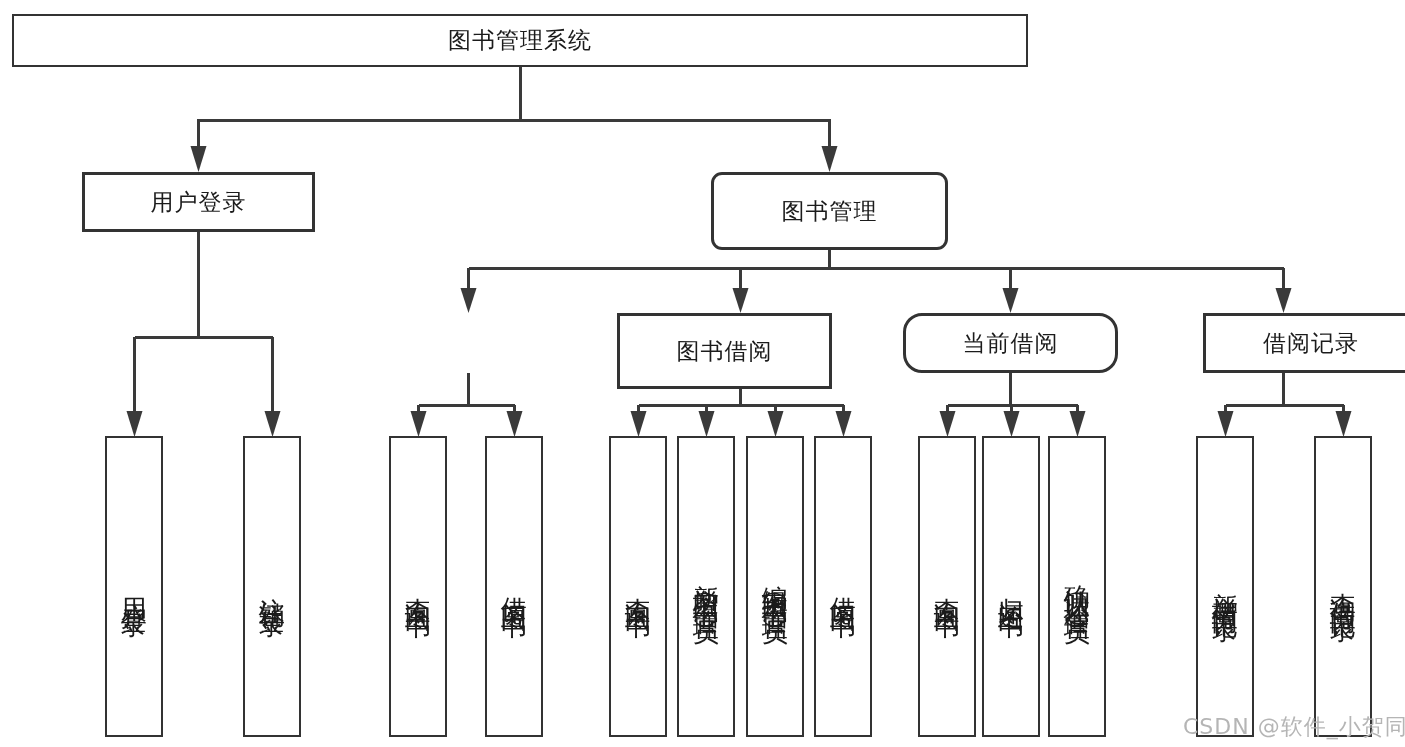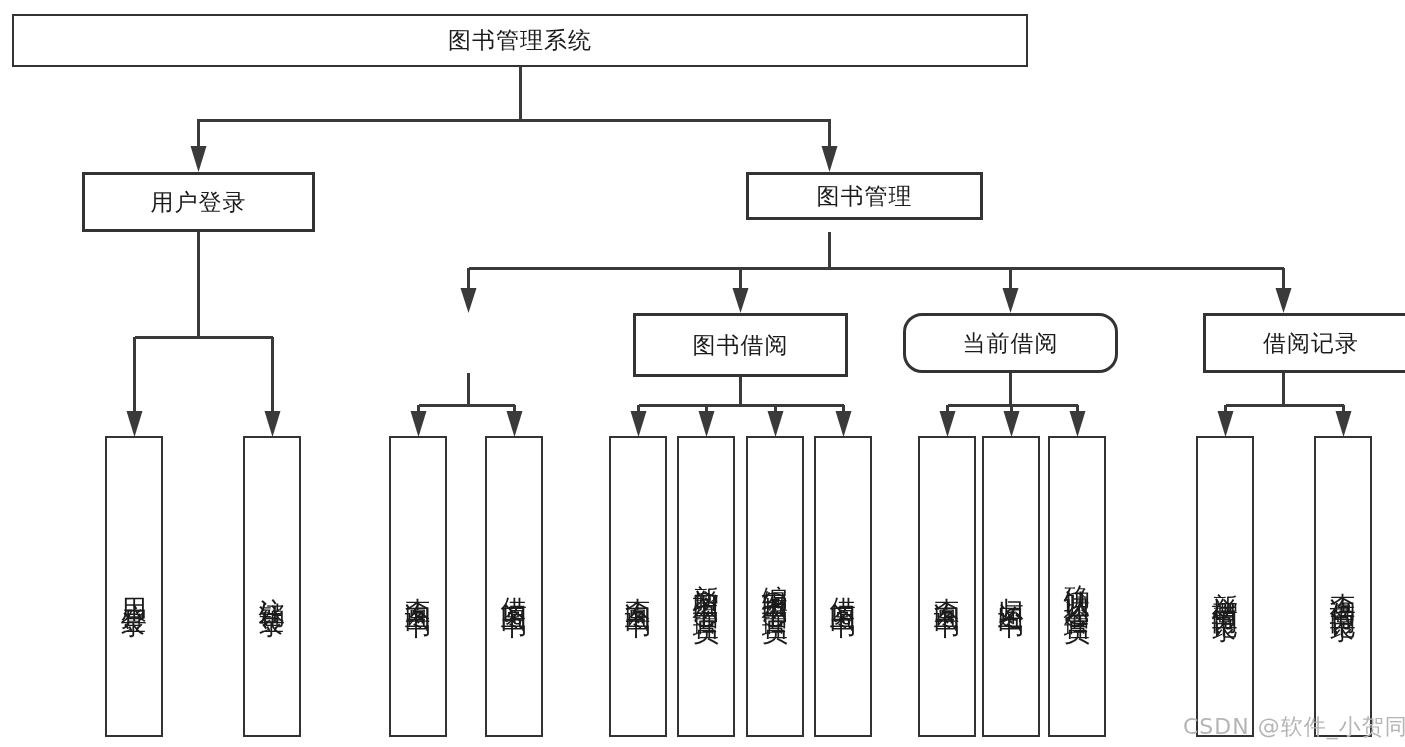--- a/index.html
+++ b/index.html
@@ -137,23 +137,23 @@
       <polygon points="1069.5,411 1085.5,411 1077.5,437"></polygon>
 
       <polygon points="1217.5,411 1233.5,411 1225.5,437"></polygon>
       <polygon points="1335.5,411 1351.5,411 1343.5,437"></polygon>
     </g>
   </svg>
 
   <div class="box h-box root-box" style="left:12px; top:14px; width:1016px; height:53px;">图书管理系统</div>
 
   <div class="box h-box" style="left:82px; top:172px; width:233px; height:60px;">用户登录</div>
-  <div class="box h-box" style="left:746px; top:172px; width:237px; height:48px;">图书管理</div>
-
-  <div class="box h-box" style="left:633px; top:313px; width:215px; height:64px;">图书借阅</div>
+  <div class="box h-box" style="left:711px; top:172px; width:237px; height:78px;border-radius:11px;">图书管理</div>
+
+  <div class="box h-box" style="left:617px; top:313px; width:215px; height:76px;">图书借阅</div>
   <div class="box h-box" style="left:903px; top:313px; width:215px; height:60px;border-radius:19px;">当前借阅</div>
   <div class="box h-box" style="left:1203px; top:313px; width:216px; height:60px;">借阅记录</div>
 
   <div class="box leaf-box" style="left:105px;">
     <span>用户登录</span>
   </div>
   <div class="box leaf-box" style="left:243px;">
     <span>注销登录</span>
   </div>
 

